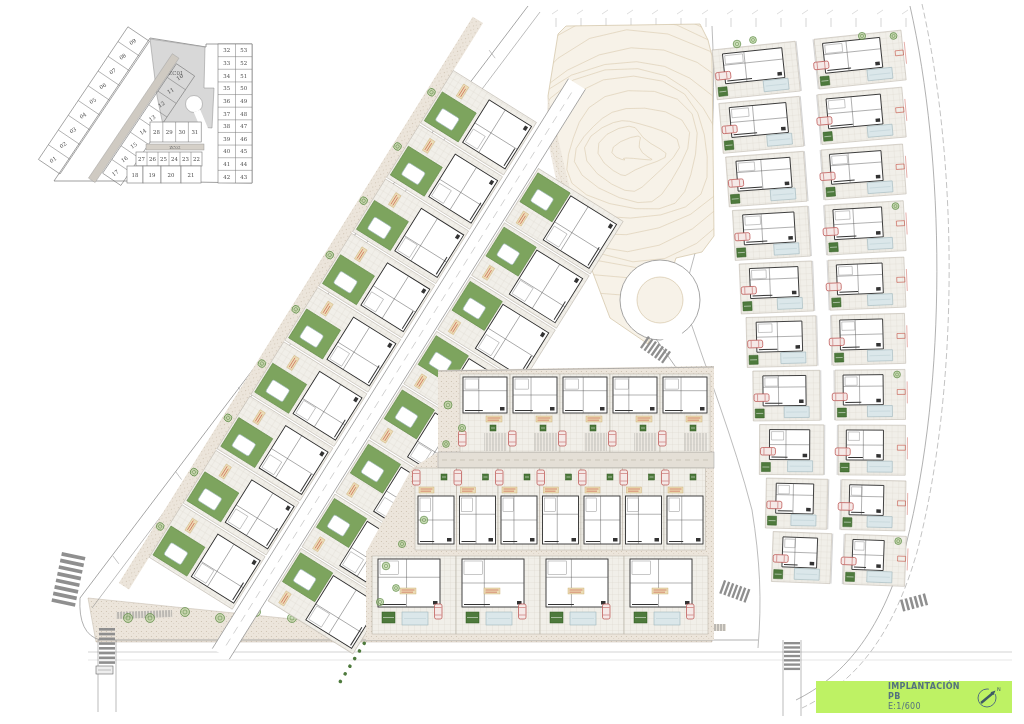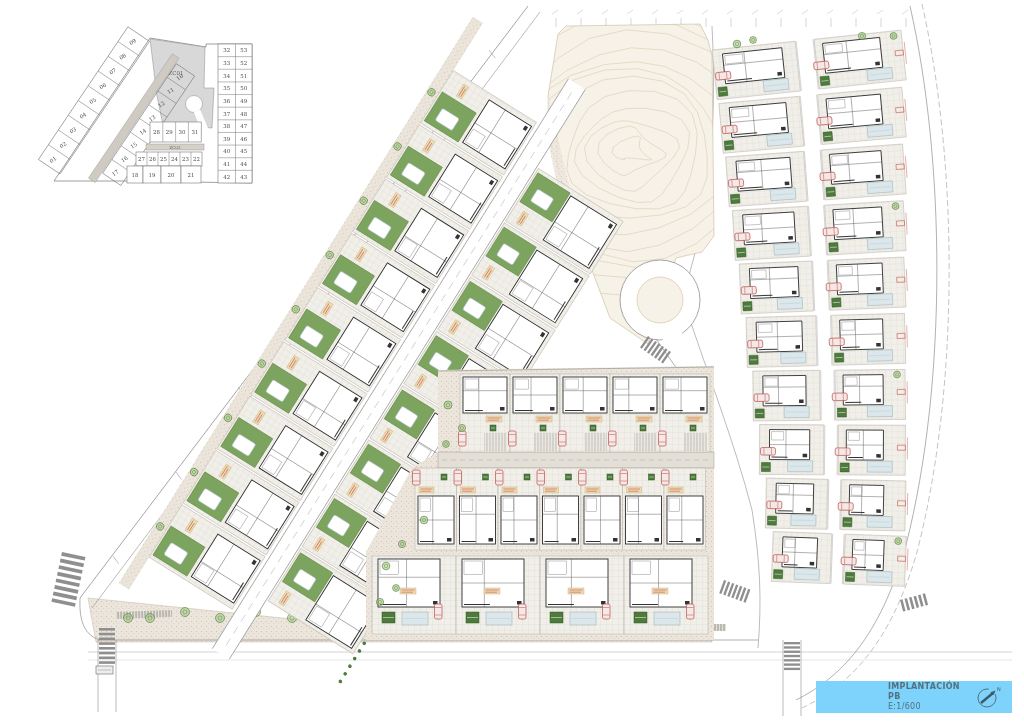--- a/index.html
+++ b/index.html
@@ -1,20 +1,20 @@
 <!DOCTYPE html>
 <html><head>
 <meta charset="utf-8">
 <style>
   html,body{margin:0;padding:0;background:#fff;}
   .page{position:relative;width:1024px;height:724px;background:#ffffff;overflow:hidden;
         font-family:"DejaVu Sans",sans-serif;}
   #plan{position:absolute;left:0;top:0;}
   .titleblock{position:absolute;left:816px;top:681px;width:196px;height:32px;
-      background:#7dd3fc;display:flex;align-items:center;}
+      background:#bef264;display:flex;align-items:center;}
   .tb-spacer{width:72px;}
   .tb-text{flex:1;color:#54717f;font-size:8px;line-height:10px;letter-spacing:.3px;}
   .tb-title{font-weight:bold;}
   .tb-scale{}
   .north{width:30px;height:26px;margin-right:8px;}
 </style>
 </head>
 <body>
 
 <div class="page">

